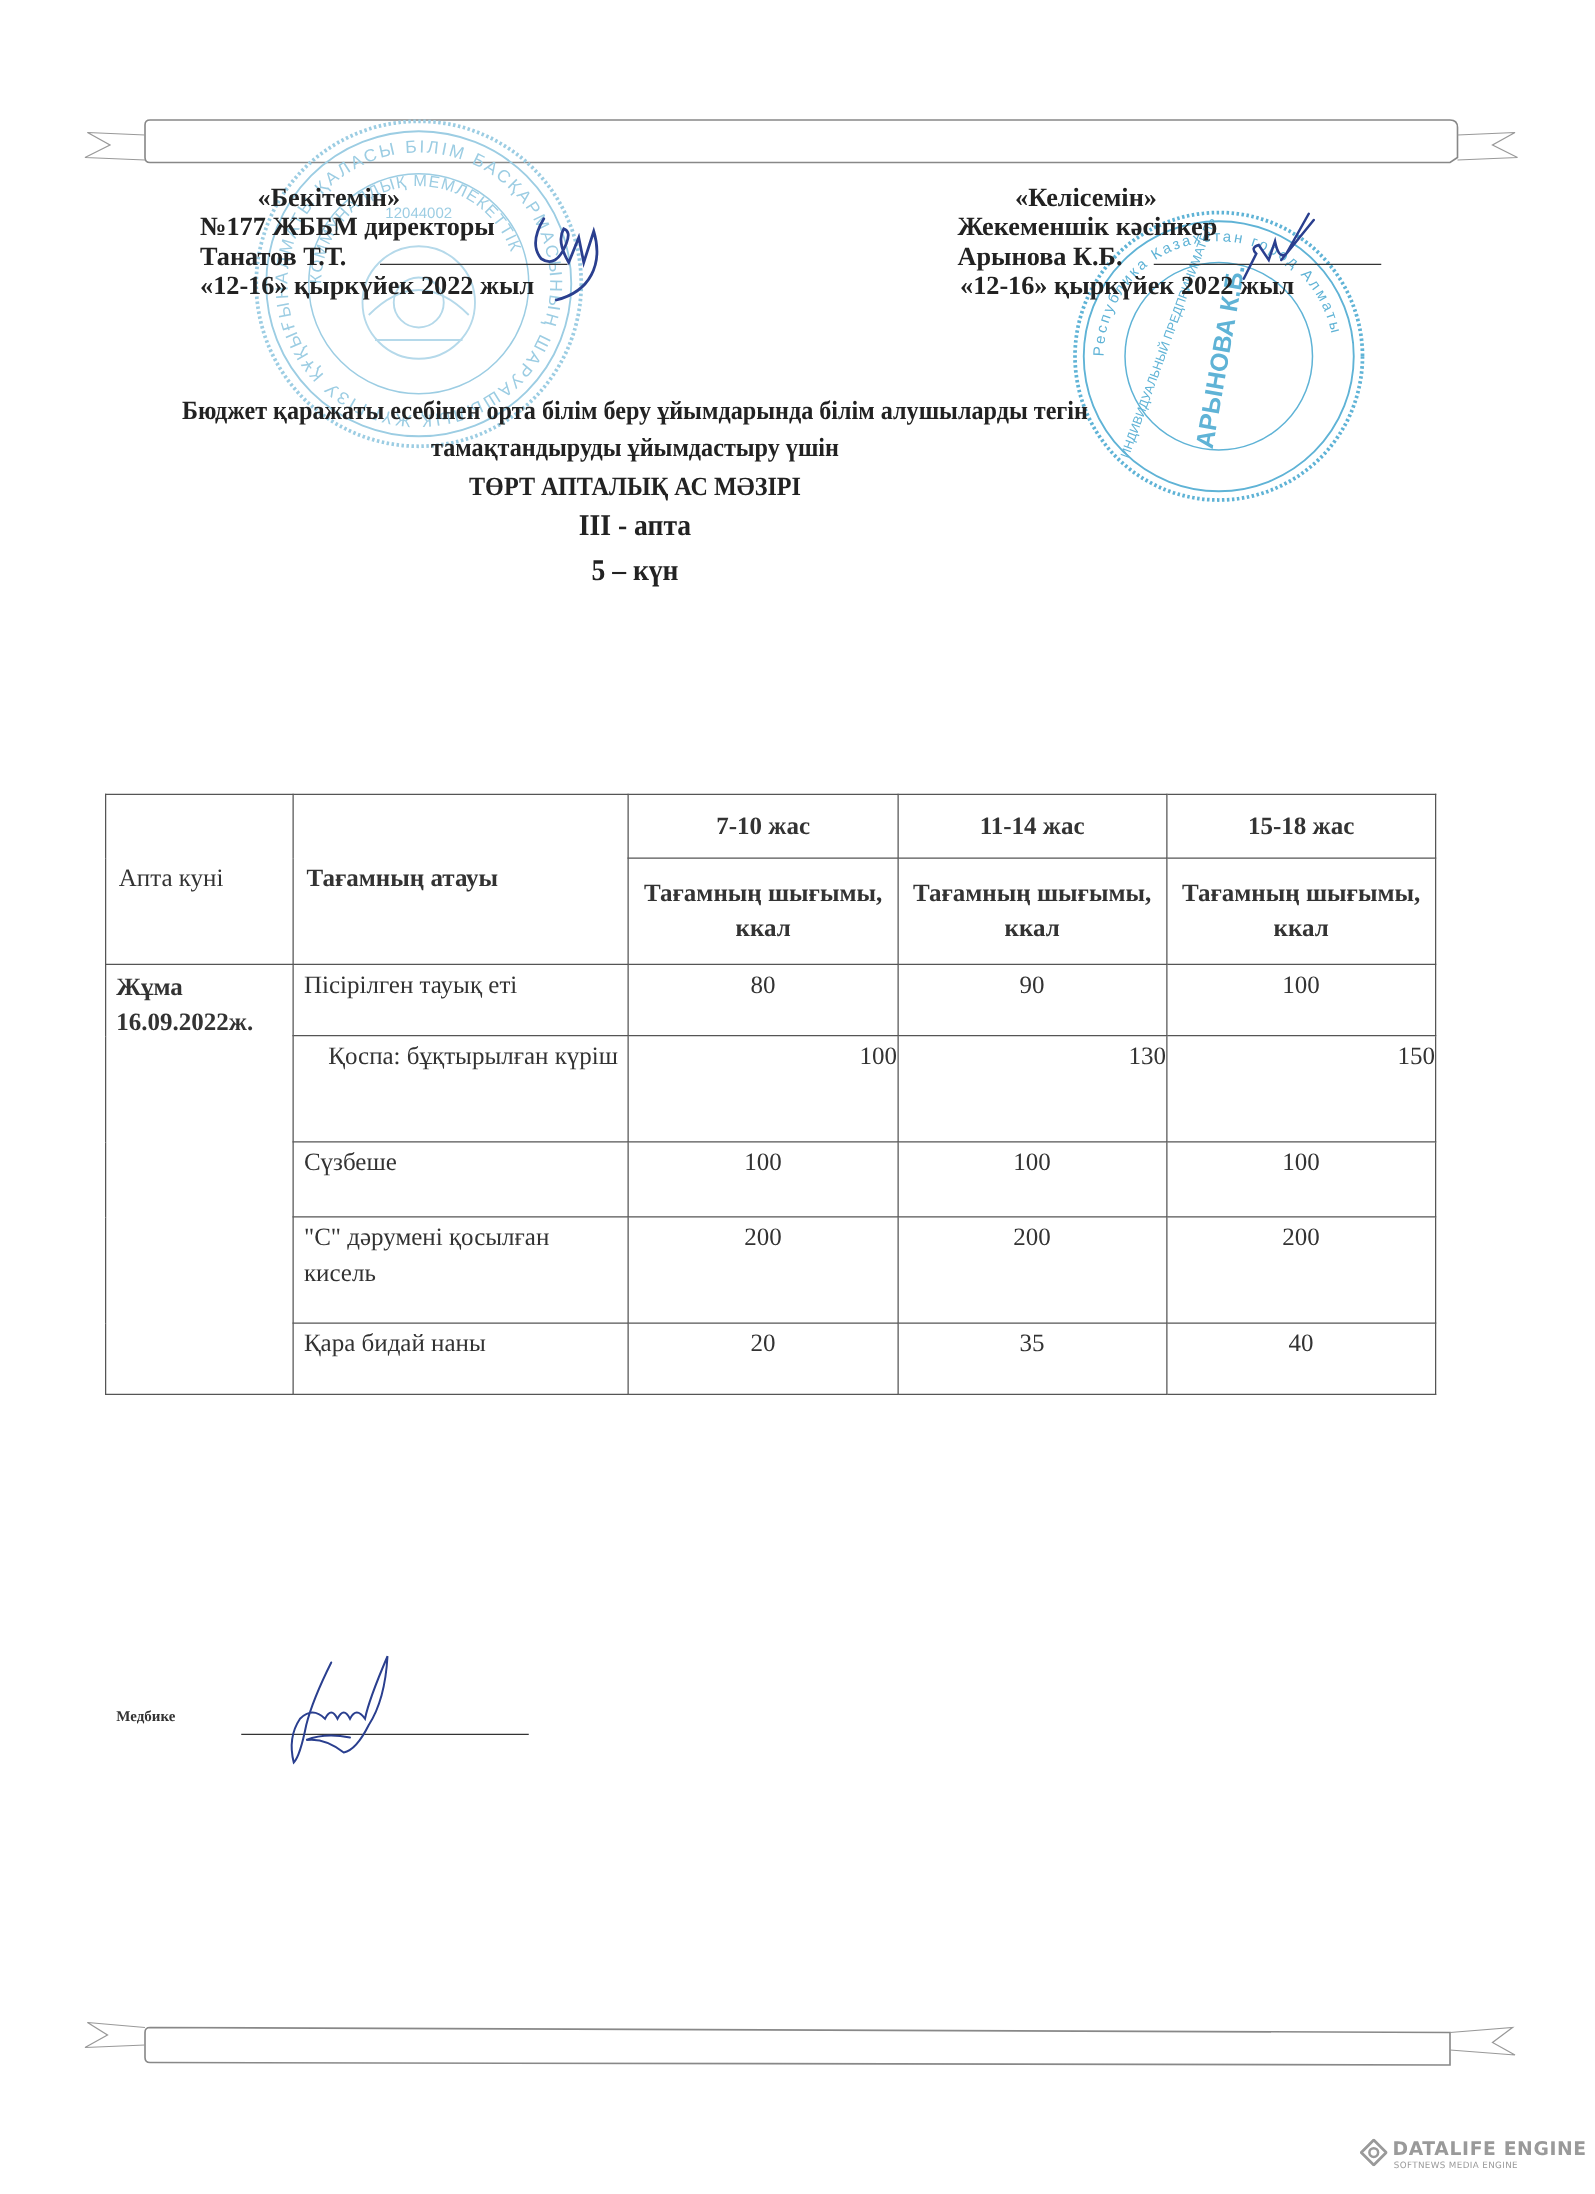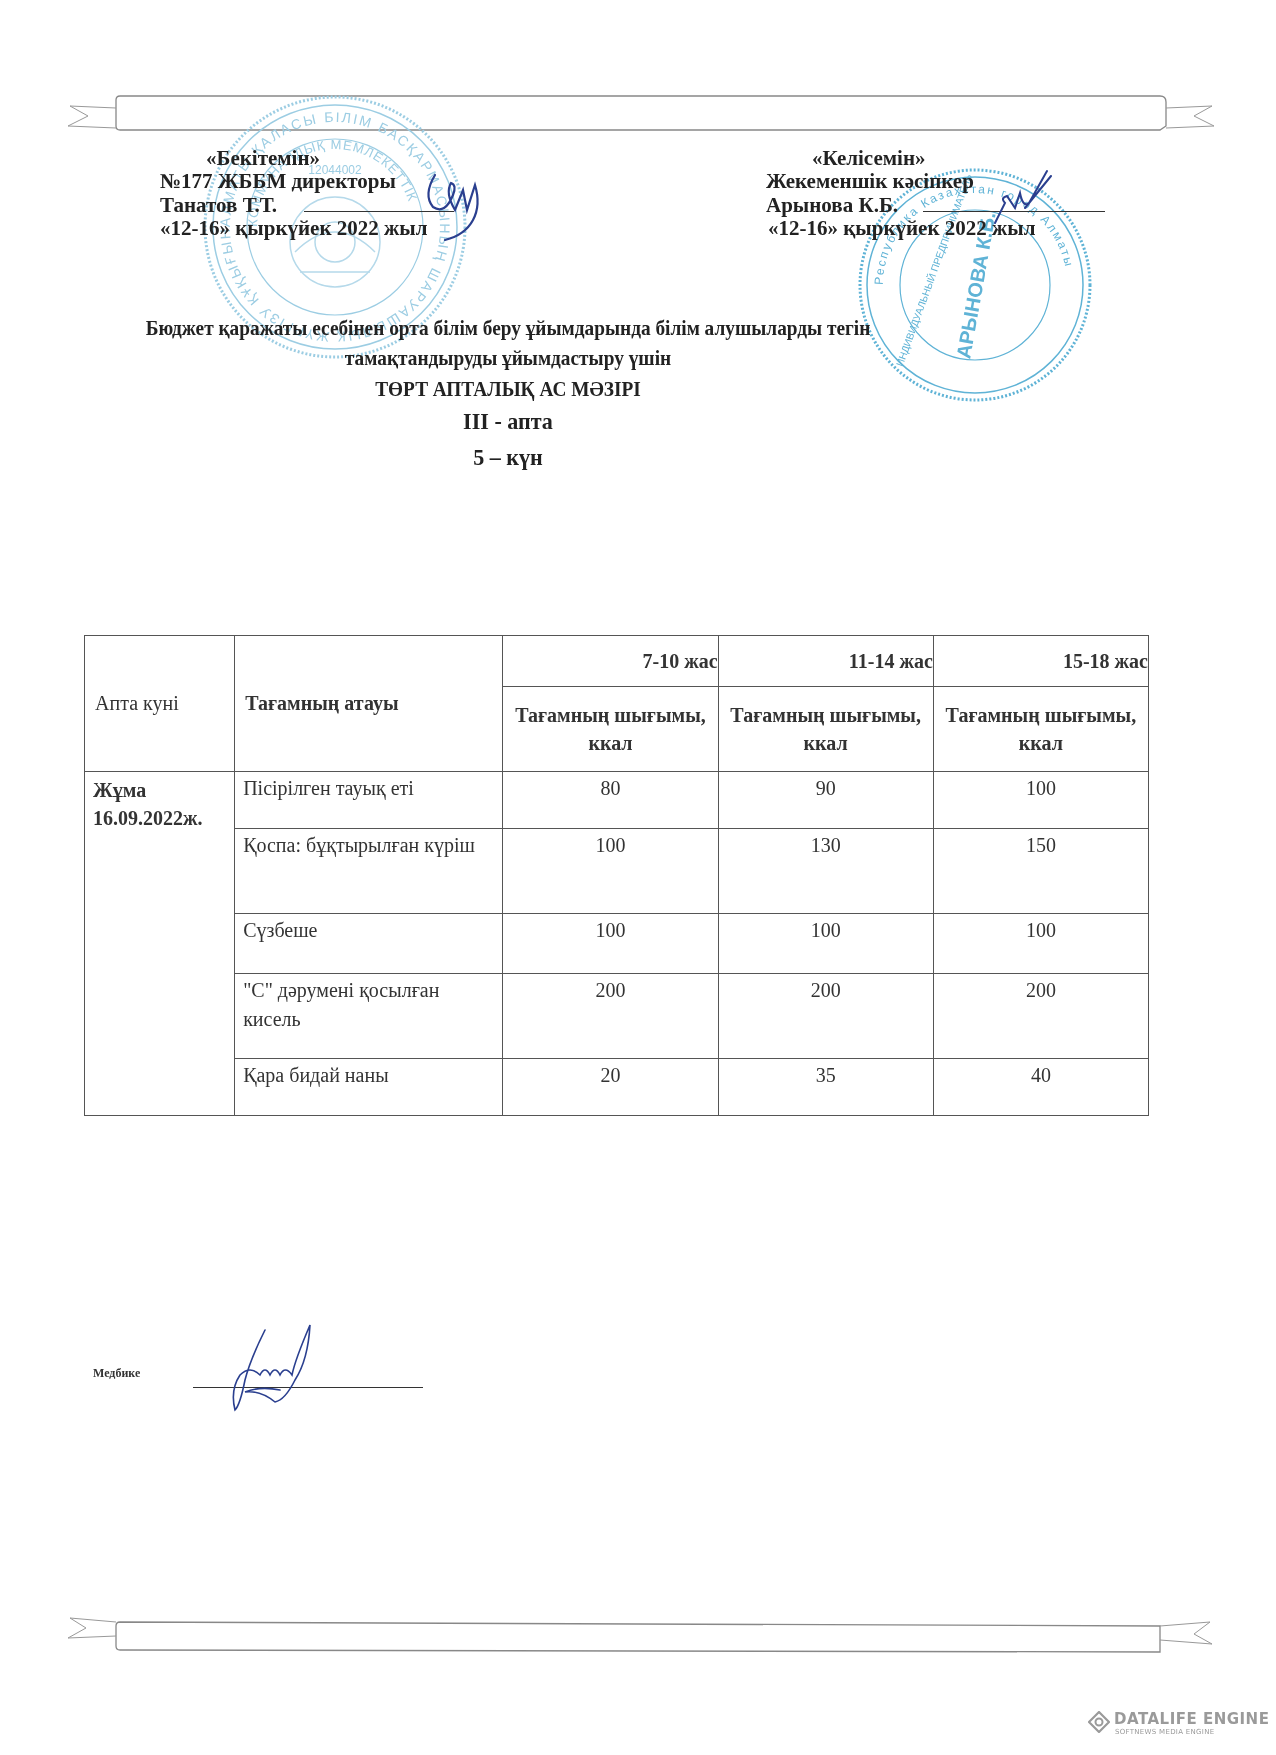--- a/index.html
+++ b/index.html
@@ -30,27 +30,27 @@
   
   table.menu { position: absolute; left: 84px; top: 635px; border-collapse: collapse; width: 1065px;
                font-family: "Liberation Serif", serif; font-size: 20px; color: #333; }
   table.menu td, table.menu th { border: 1.2px solid #555; vertical-align: top; padding: 0; }
   table.menu th { font-weight: bold; color: #333; }
   .c-day { width: 150px; }
   .c-name { width: 268px; }
   .c-age { width: 215px; }
   .hdr-main { height: 135px; vertical-align: middle !important; text-align: left; padding-left: 10px !important; font-weight: normal !important; }
   .hdr-day { font-weight: bold !important; }
-  .hdr-age { height: 50px; text-align: right; vertical-align: middle !important; }
+  .hdr-age { height: 50px; text-align: center; vertical-align: middle !important; }
   .hdr-unit { height: 84px; text-align: center; vertical-align: middle !important; line-height: 28px; }
   td.day { font-weight: bold; padding: 4px 8px !important; line-height: 28px; }
   td.dish { padding: 2px 8px !important; line-height: 29px; }
   td.val { text-align: center; padding-top: 2px !important; line-height: 29px; }
   tr.r1 td { height: 52px; }
-  tr.r2 td { height: 80px; }
+  tr.r2 td { height: 80px; text-align: right; }
   tr.r3 td { height: 55px; }
   tr.r4 td { height: 80px; }
   tr.r5 td { height: 52px; }
 
   
   .nurse { position: absolute; left: 93px; top: 1366px; font-weight: bold; font-size: 12px; color: #333; }
   .nurse-line { position: absolute; left: 193px; top: 1387px; width: 230px; border-top: 1.5px solid #333; }
 
   
   .wm { position: absolute; left: 1088px; top: 1710px; font-family: "DejaVu Sans", sans-serif; color: #9a9a9a; }

